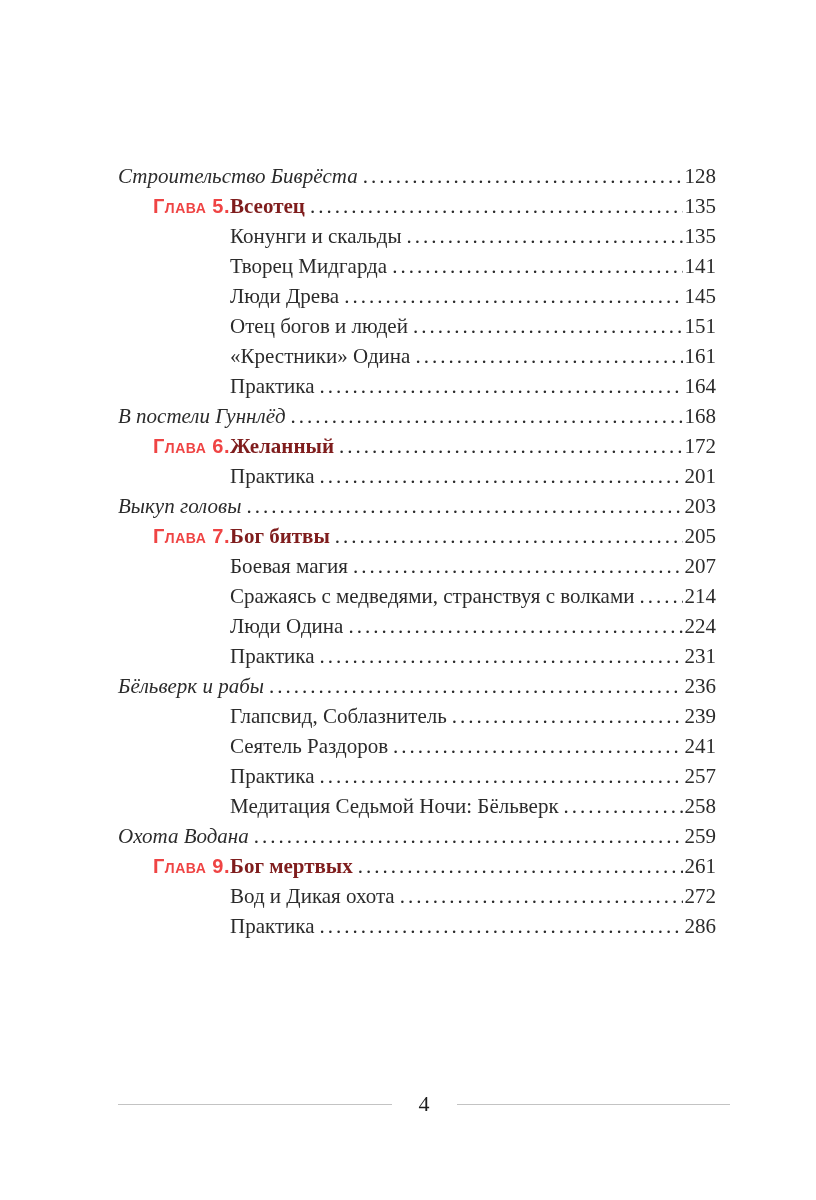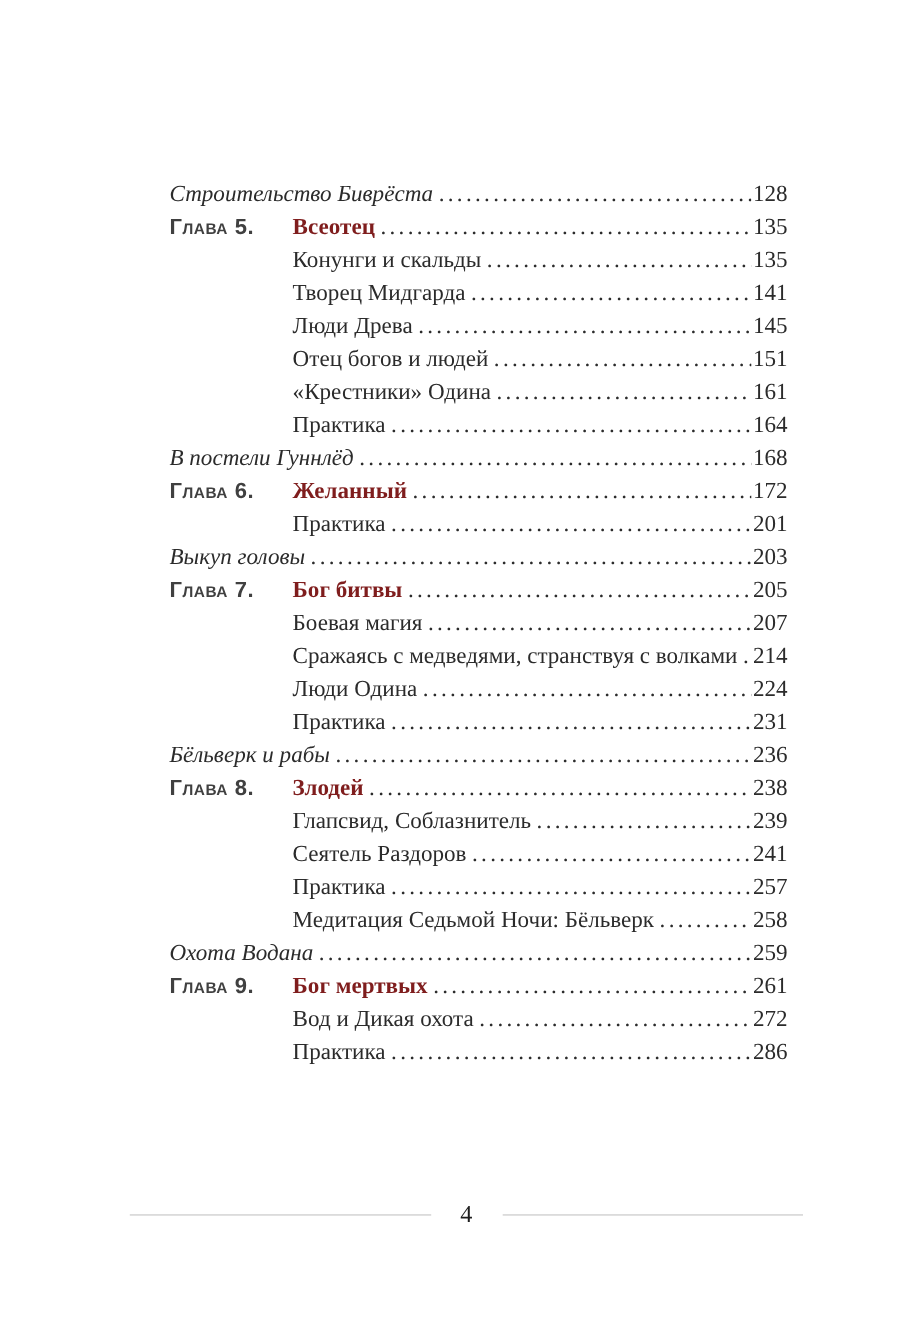--- a/index.html
+++ b/index.html
@@ -22,30 +22,30 @@
     top: 161px;
     width: 598px;
   }
   .toc-row {
     display: flex;
     align-items: baseline;
     height: 30px;
     font-size: 21px;
     line-height: 30px;
     white-space: nowrap;
-    margin-left: 36px;
   }
   .toc-row .label {
     flex: 0 0 112px;
     font-family: "Liberation Sans", sans-serif;
     font-weight: 700;
     font-variant: small-caps;
     font-size: 20px;
     letter-spacing: 0.5px;
-    color: #404040;
+    color: #ef4444;
+    text-align: right;
   }
   .toc-row.story .title { font-style: italic; }
   .toc-row.chapter .title { font-weight: 700; color: #7f1d1d; }
   .toc-row .title { flex: 0 1 auto; }
   .toc-row .leader {
     flex: 1 1 auto;
     overflow: hidden;
     margin-left: 5px;
     margin-right: 2px;
     letter-spacing: 3px;
@@ -186,26 +186,20 @@
       <span class="title">Практика</span>
       <span class="leader"></span>
       <span class="pagenum">231</span>
     </div>
       <div class="toc-row story">
 
       <span class="title">Бёльверк и рабы</span>
       <span class="leader"></span>
       <span class="pagenum">236</span>
     </div>
-      <div class="toc-row chapter">
-      <span class="label">Глава 8.</span>
-      <span class="title">Злодей</span>
-      <span class="leader"></span>
-      <span class="pagenum">238</span>
-    </div>
       <div class="toc-row sub">
       <span class="label"></span>
       <span class="title">Глапсвид, Соблазнитель</span>
       <span class="leader"></span>
       <span class="pagenum">239</span>
     </div>
       <div class="toc-row sub">
       <span class="label"></span>
       <span class="title">Сеятель Раздоров</span>
       <span class="leader"></span>

